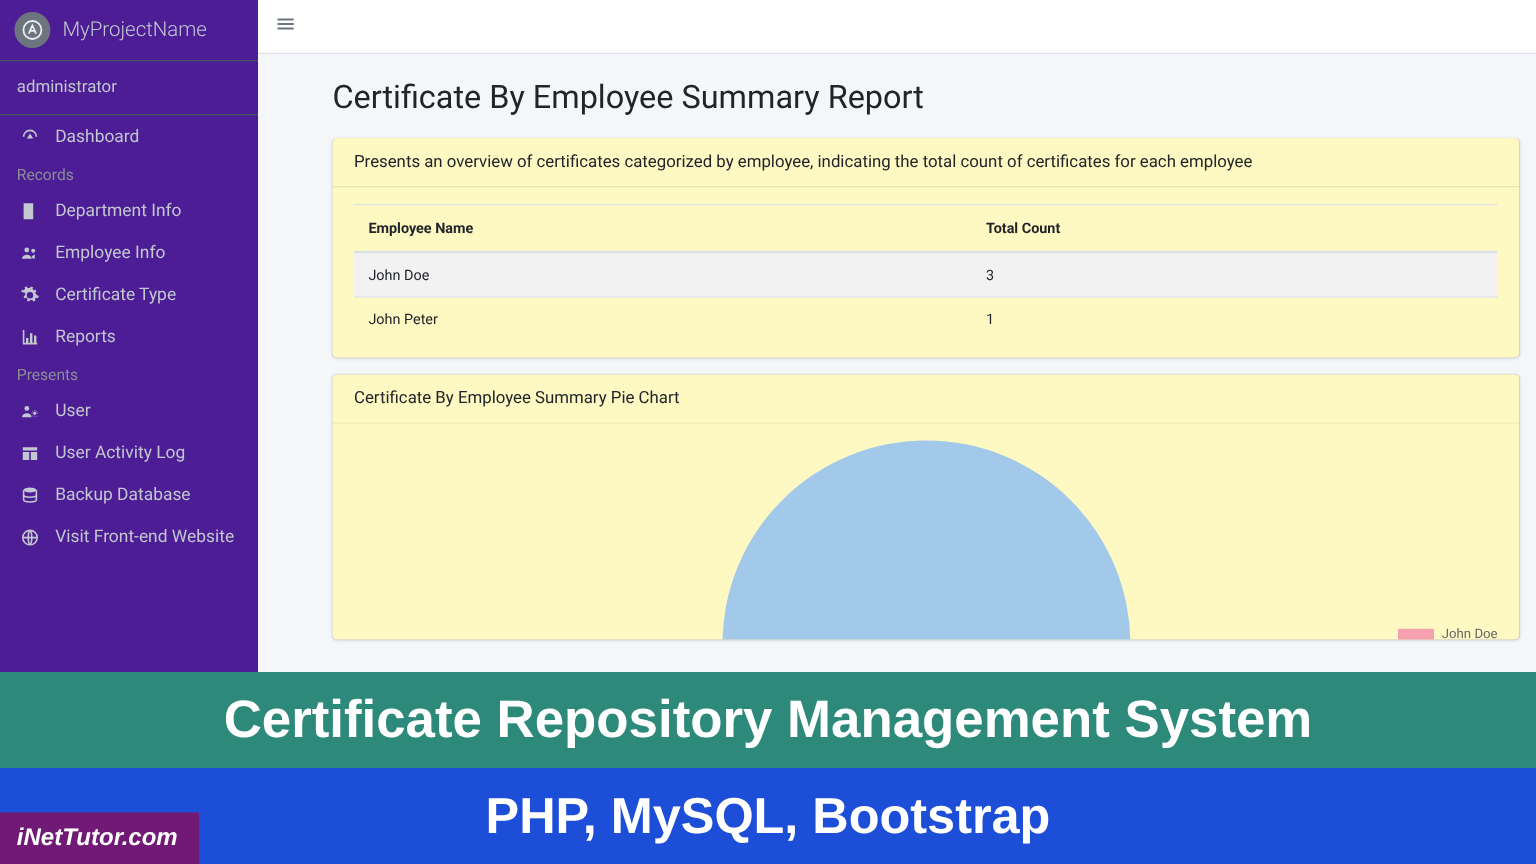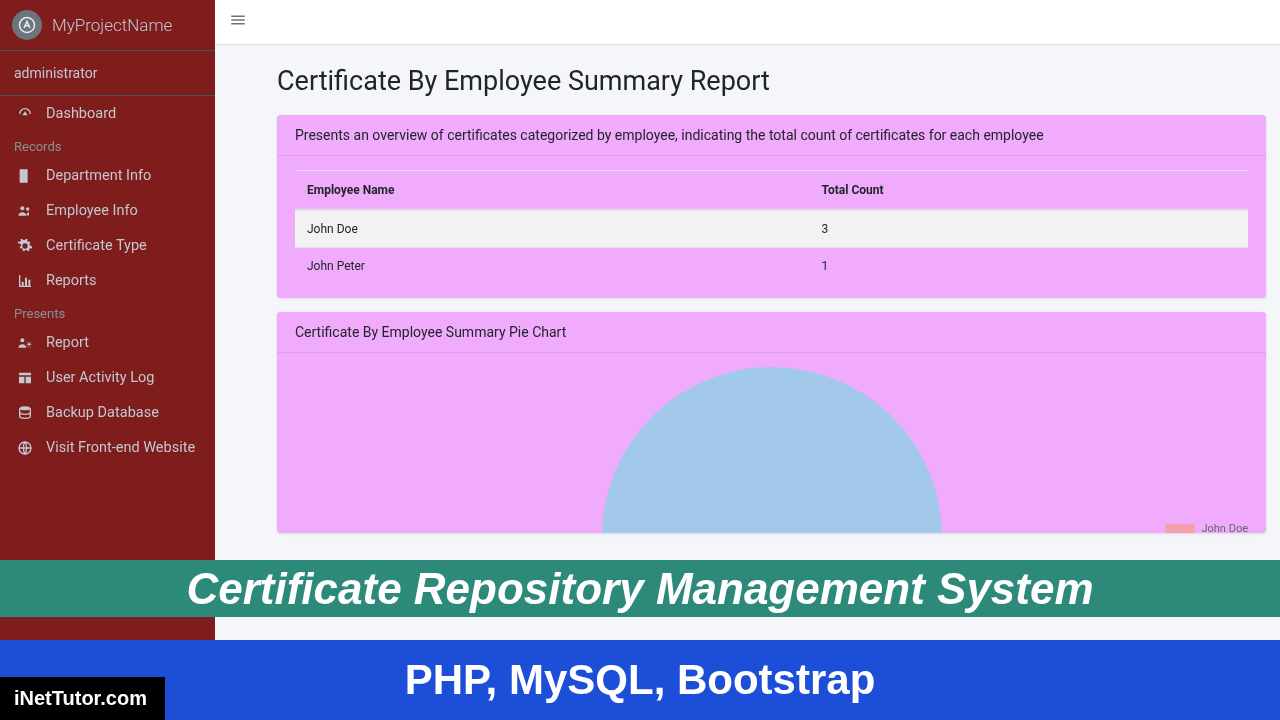--- a/index.html
+++ b/index.html
@@ -1,57 +1,57 @@
 <!DOCTYPE html>
 <html><head>
   <meta charset="utf-8">
   <style>
     * { margin: 0; padding: 0; box-sizing: border-box; }
     body { font-family: -apple-system, BlinkMacSystemFont, "Segoe UI", Roboto, Arial, sans-serif; background: #f4f6f9; width: 1280px; height: 720px; overflow: hidden; position: relative; }
     
-    .sidebar { position: absolute; left: 0; top: 0; width: 215px; height: 100%; background: #7f1d1d; color: #c2c7d0; font-size: 14.5px; }
+    .sidebar { position: absolute; left: 0; top: 0; width: 215px; height: 100%; background: #4c1d95; color: #c2c7d0; font-size: 14.5px; }
     .sidebar-brand { display: flex; align-items: center; padding: 10px 12px; border-bottom: 1px solid #4b545c; }
     .brand-logo { width: 30px; height: 30px; border-radius: 50%; background: #6c757d; display: flex; align-items: center; justify-content: center; margin-right: 10px; }
     .brand-logo svg { width: 18px; height: 18px; fill: #e9ecef; }
     .brand-text { color: #c2c7d0; font-size: 17px; font-weight: 300; }
     .sidebar-user { padding: 14px 14px; color: #c2c7d0; border-bottom: 1px solid #4b545c; font-size: 14px; }
     .nav-header { color: #8a8f96; font-size: 13px; padding: 8px 14px 4px; }
     .nav-item { display: flex; align-items: flex-end; padding: 9px 14px; cursor: pointer; color: #c2c7d0; }
     .nav-icon { width: 22px; margin-right: 10px; display: flex; align-items: center; justify-content: center; }
     .nav-icon svg { width: 16px; height: 16px; fill: #c2c7d0; }
     
     .main { position: absolute; left: 215px; top: 0; right: 0; height: 100%; background: #f4f6f9; }
     .topbar { height: 45px; background: #fff; border-bottom: 1px solid #dee2e6; display: flex; align-items: center; padding: 0 14px; }
     .hamburger { cursor: pointer; color: #6c757d; }
     .hamburger svg { width: 18px; height: 18px; fill: #6c757d; }
     
     .content { padding: 14px; margin-left: 48px; }
     .page-title { font-size: 27px; font-weight: 400; color: #212529; margin: 6px 0 18px 0; }
     
-    .card { background: #f0abfc; border-radius: 4px; box-shadow: 0 0 1px rgba(0,0,0,.125), 0 1px 3px rgba(0,0,0,.1); margin-bottom: 14px; }
+    .card { background: #fef9c3; border-radius: 4px; box-shadow: 0 0 1px rgba(0,0,0,.125), 0 1px 3px rgba(0,0,0,.1); margin-bottom: 14px; }
     .card-header { padding: 12px 18px; border-bottom: 1px solid rgba(0,0,0,.08); font-size: 14px; color: #212529; }
     .card-body { padding: 14px 18px; }
     
     table { width: 100%; border-collapse: collapse; font-size: 12px; }
     th { text-align: left; font-weight: 700; padding: 12px 12px; border-top: 1px solid #dee2e6; border-bottom: 2px solid #dee2e6; color: #212529; }
     td { padding: 11px 12px; border-top: 1px solid #dee2e6; color: #212529; }
     tbody tr:nth-child(odd) { background: #f2f2f2; }
     .col-left { width: 54%; }
     
     .chart-wrap { display: flex; align-items: flex-start; justify-content: center; padding: 14px 0 0 0; position: relative; height: 180px; overflow: hidden; }
     .pie { width: 340px; height: 340px; border-radius: 50%; }
     .legend { position: absolute; right: 18px; bottom: -2px; display: flex; align-items: center; font-size: 11px; color: #666; }
     .legend-box { width: 30px; height: 10px; background: #f4a0ae; margin-right: 6px; }
     
     .footer-banner { position: absolute; left: 0; bottom: 0; width: 1280px; height: 160px; }
-    .banner-title { position: absolute; left: 0; top: 0; width: 100%; height: 57px; background: #2d8a7a; display: flex; align-items: center; justify-content: center; font-style: italic; }
+    .banner-title { position: absolute; left: 0; top: 0; width: 100%; height: 80px; background: #2d8a7a; display: flex; align-items: center; justify-content: center; }
     .banner-title-text { color: #fff; font-size: 44px; font-weight: 700; font-family: Arial, sans-serif; }
     .banner-sub { position: absolute; left: 0; top: 80px; width: 100%; height: 80px; background: #1d4ed8; display: flex; align-items: center; justify-content: center; }
     .banner-sub-text { color: #fff; font-size: 42px; font-weight: 700; font-family: Arial, sans-serif; }
-    .banner-badge { position: absolute; left: 0; bottom: 0; background: #000000; color: #fff; padding: 10px 18px 10px 14px; font-size: 20px; font-weight: 700; font-family: Arial, sans-serif; text-align: right; }
+    .banner-badge { position: absolute; left: 0; bottom: 0; background: #701a75; color: #fff; padding: 10px 18px 10px 14px; font-size: 20px; font-weight: 700; font-style: italic; font-family: Arial, sans-serif; text-align: right; }
   </style>
 </head>
 <body>
 
 <div class="sidebar">
   <div class="sidebar-brand">
     <div class="brand-logo">
       <svg viewBox="0 0 24 24">
           <circle cx="12" cy="12" r="10" fill="none" stroke="#e9ecef" stroke-width="2"></circle>
           <path d="M8 16 L12 7 L16 16 M9.5 13 L14.5 13" fill="none" stroke="#e9ecef" stroke-width="2"></path>
@@ -109,21 +109,21 @@
   <div class="nav-header">Presents</div>
   <div class="nav-item">
     <span class="nav-icon">
         <svg viewBox="0 0 24 24">
           <circle cx="8" cy="8" r="3"></circle>
           <path d="M2 19c0-3 3-5 6-5s6 2 6 5z"></path>
           <circle cx="18" cy="14" r="2"></circle>
           <path d="M18 10v1m0 6v1m3-4h1m-8 0h1m5-3l1 1m-6 5l1 1m5 0l-1 1m-5-7l1-1" stroke="#c2c7d0" stroke-width="1" fill="none"></path>
         </svg>
       </span>
-    <span>Report</span>
+    <span>User</span>
   </div>
   <div class="nav-item">
     <span class="nav-icon">
         <svg viewBox="0 0 24 24">
           <path d="M3 4h18v4H3zm0 6h8v10H3zm10 0h8v10h-8z"></path>
         </svg>
       </span>
     <span>User Activity Log</span>
   </div>
   <div class="nav-item">

